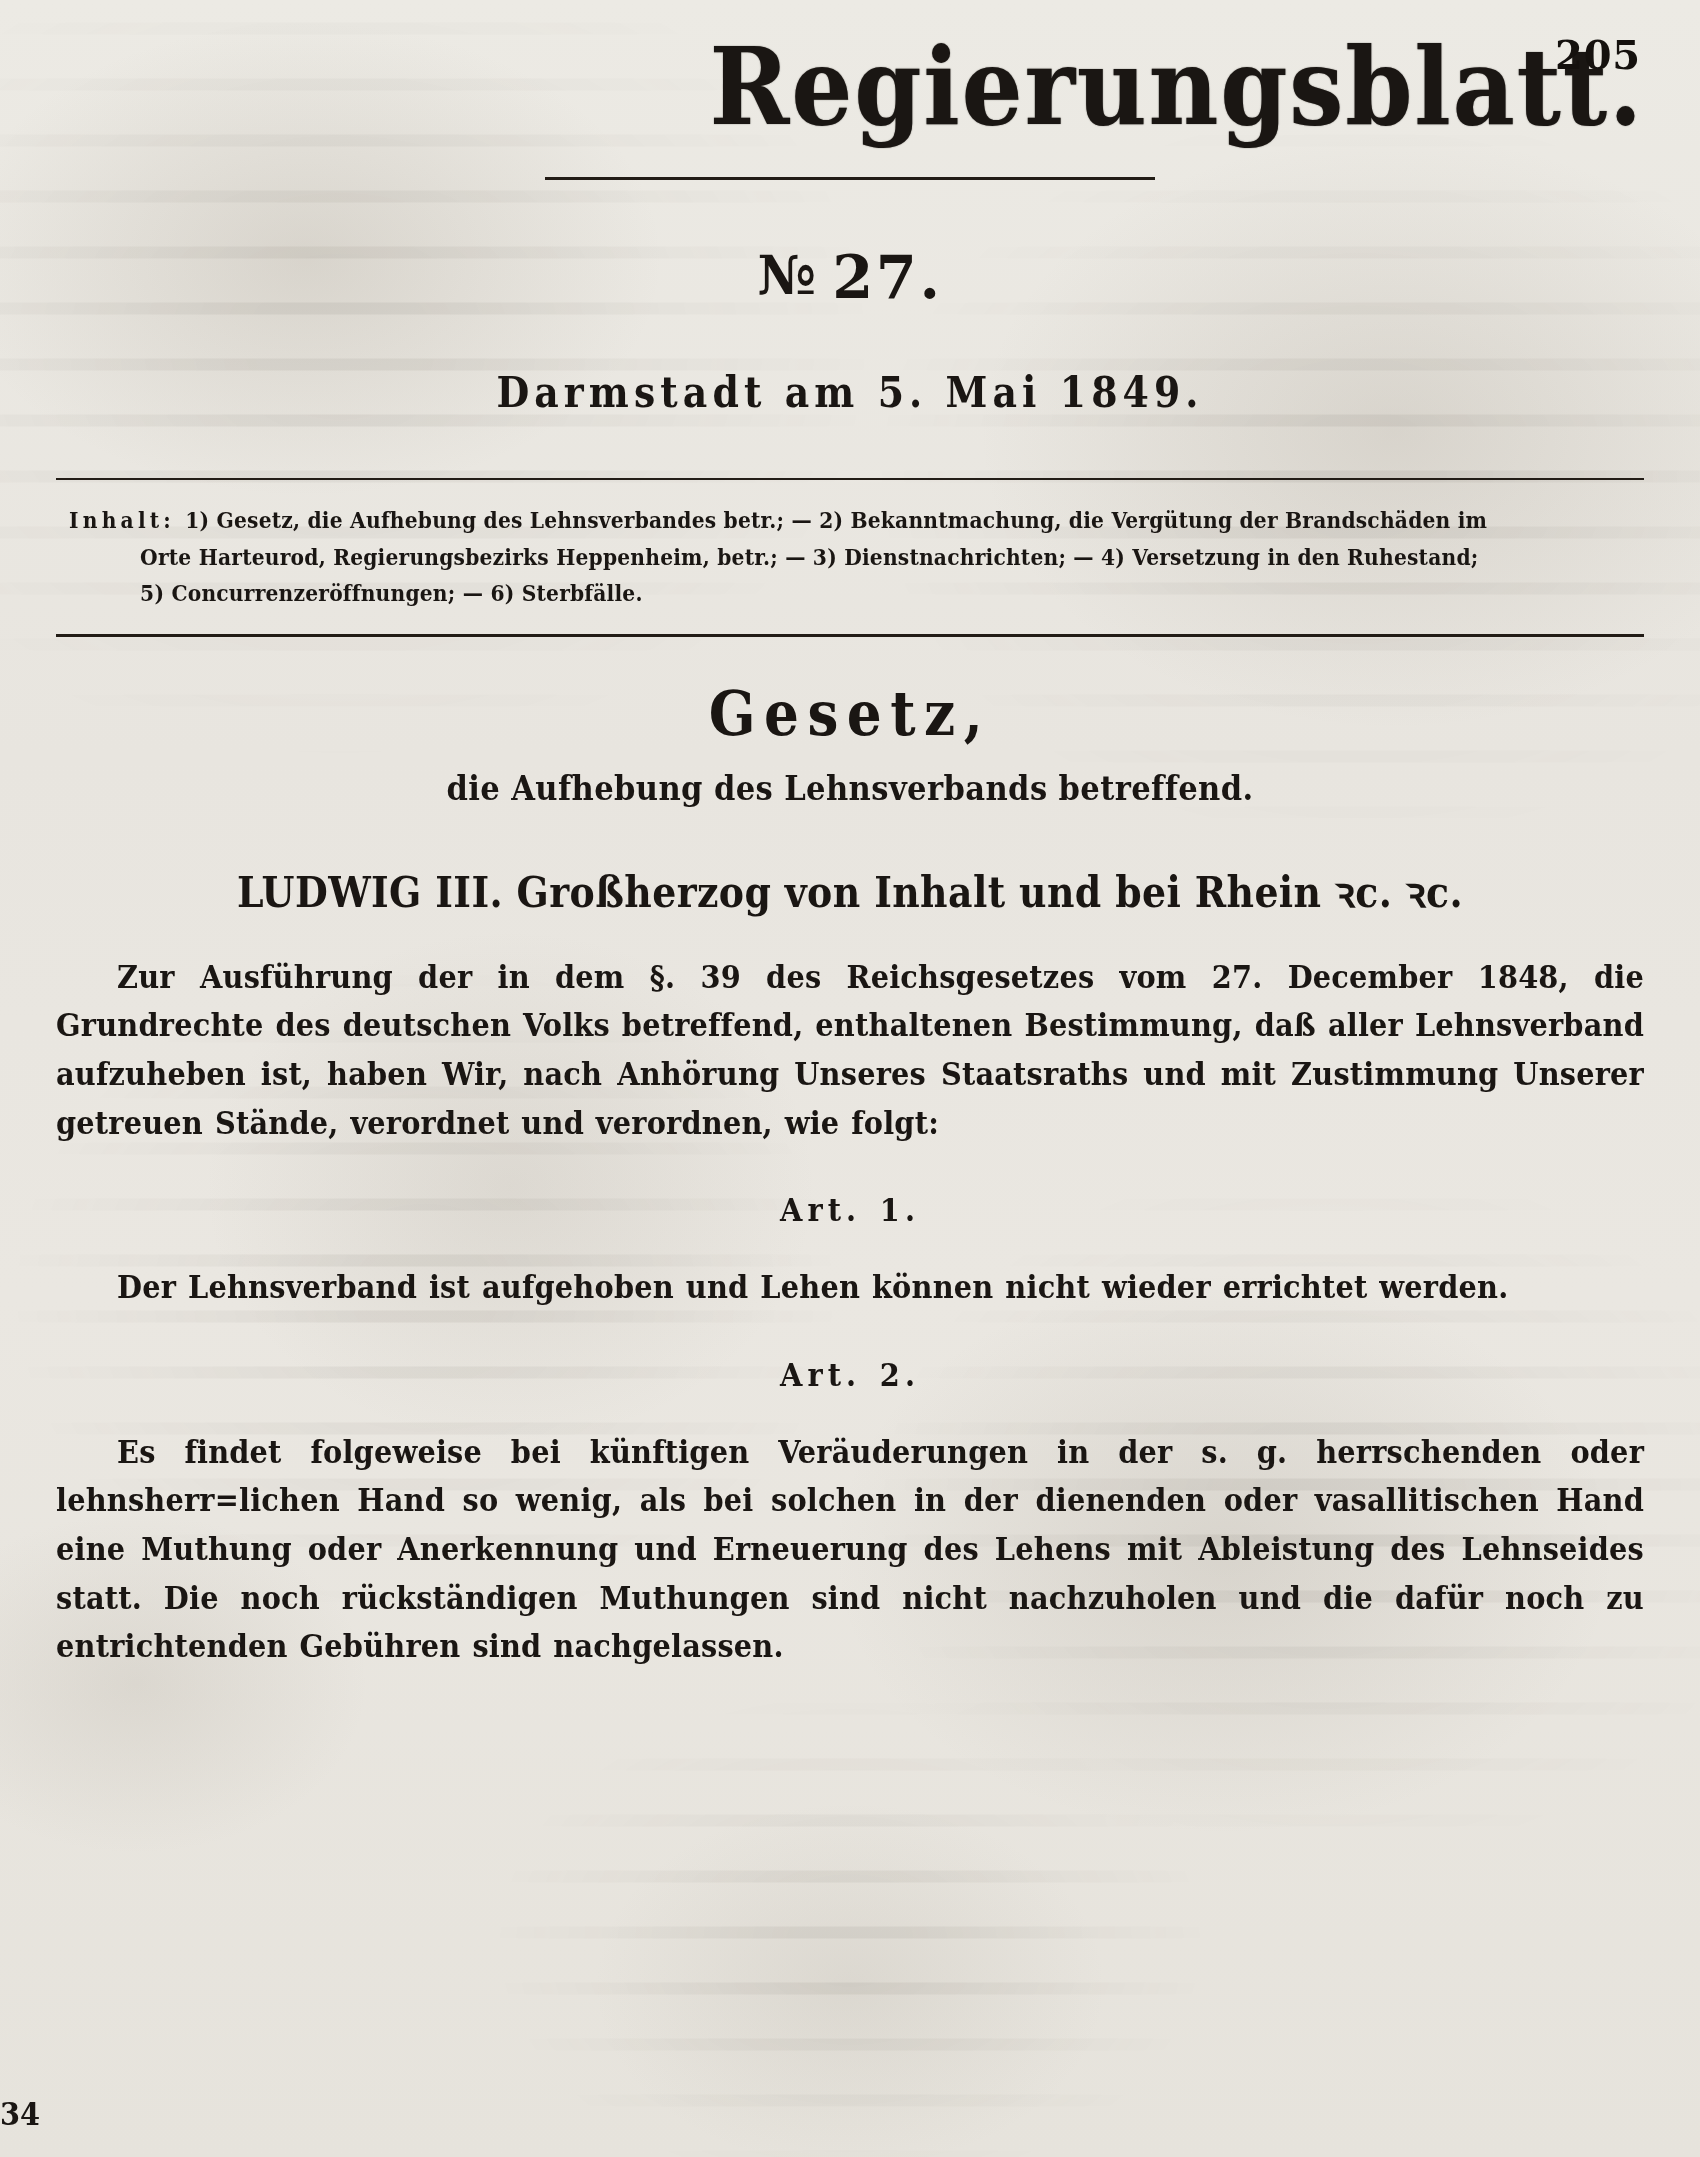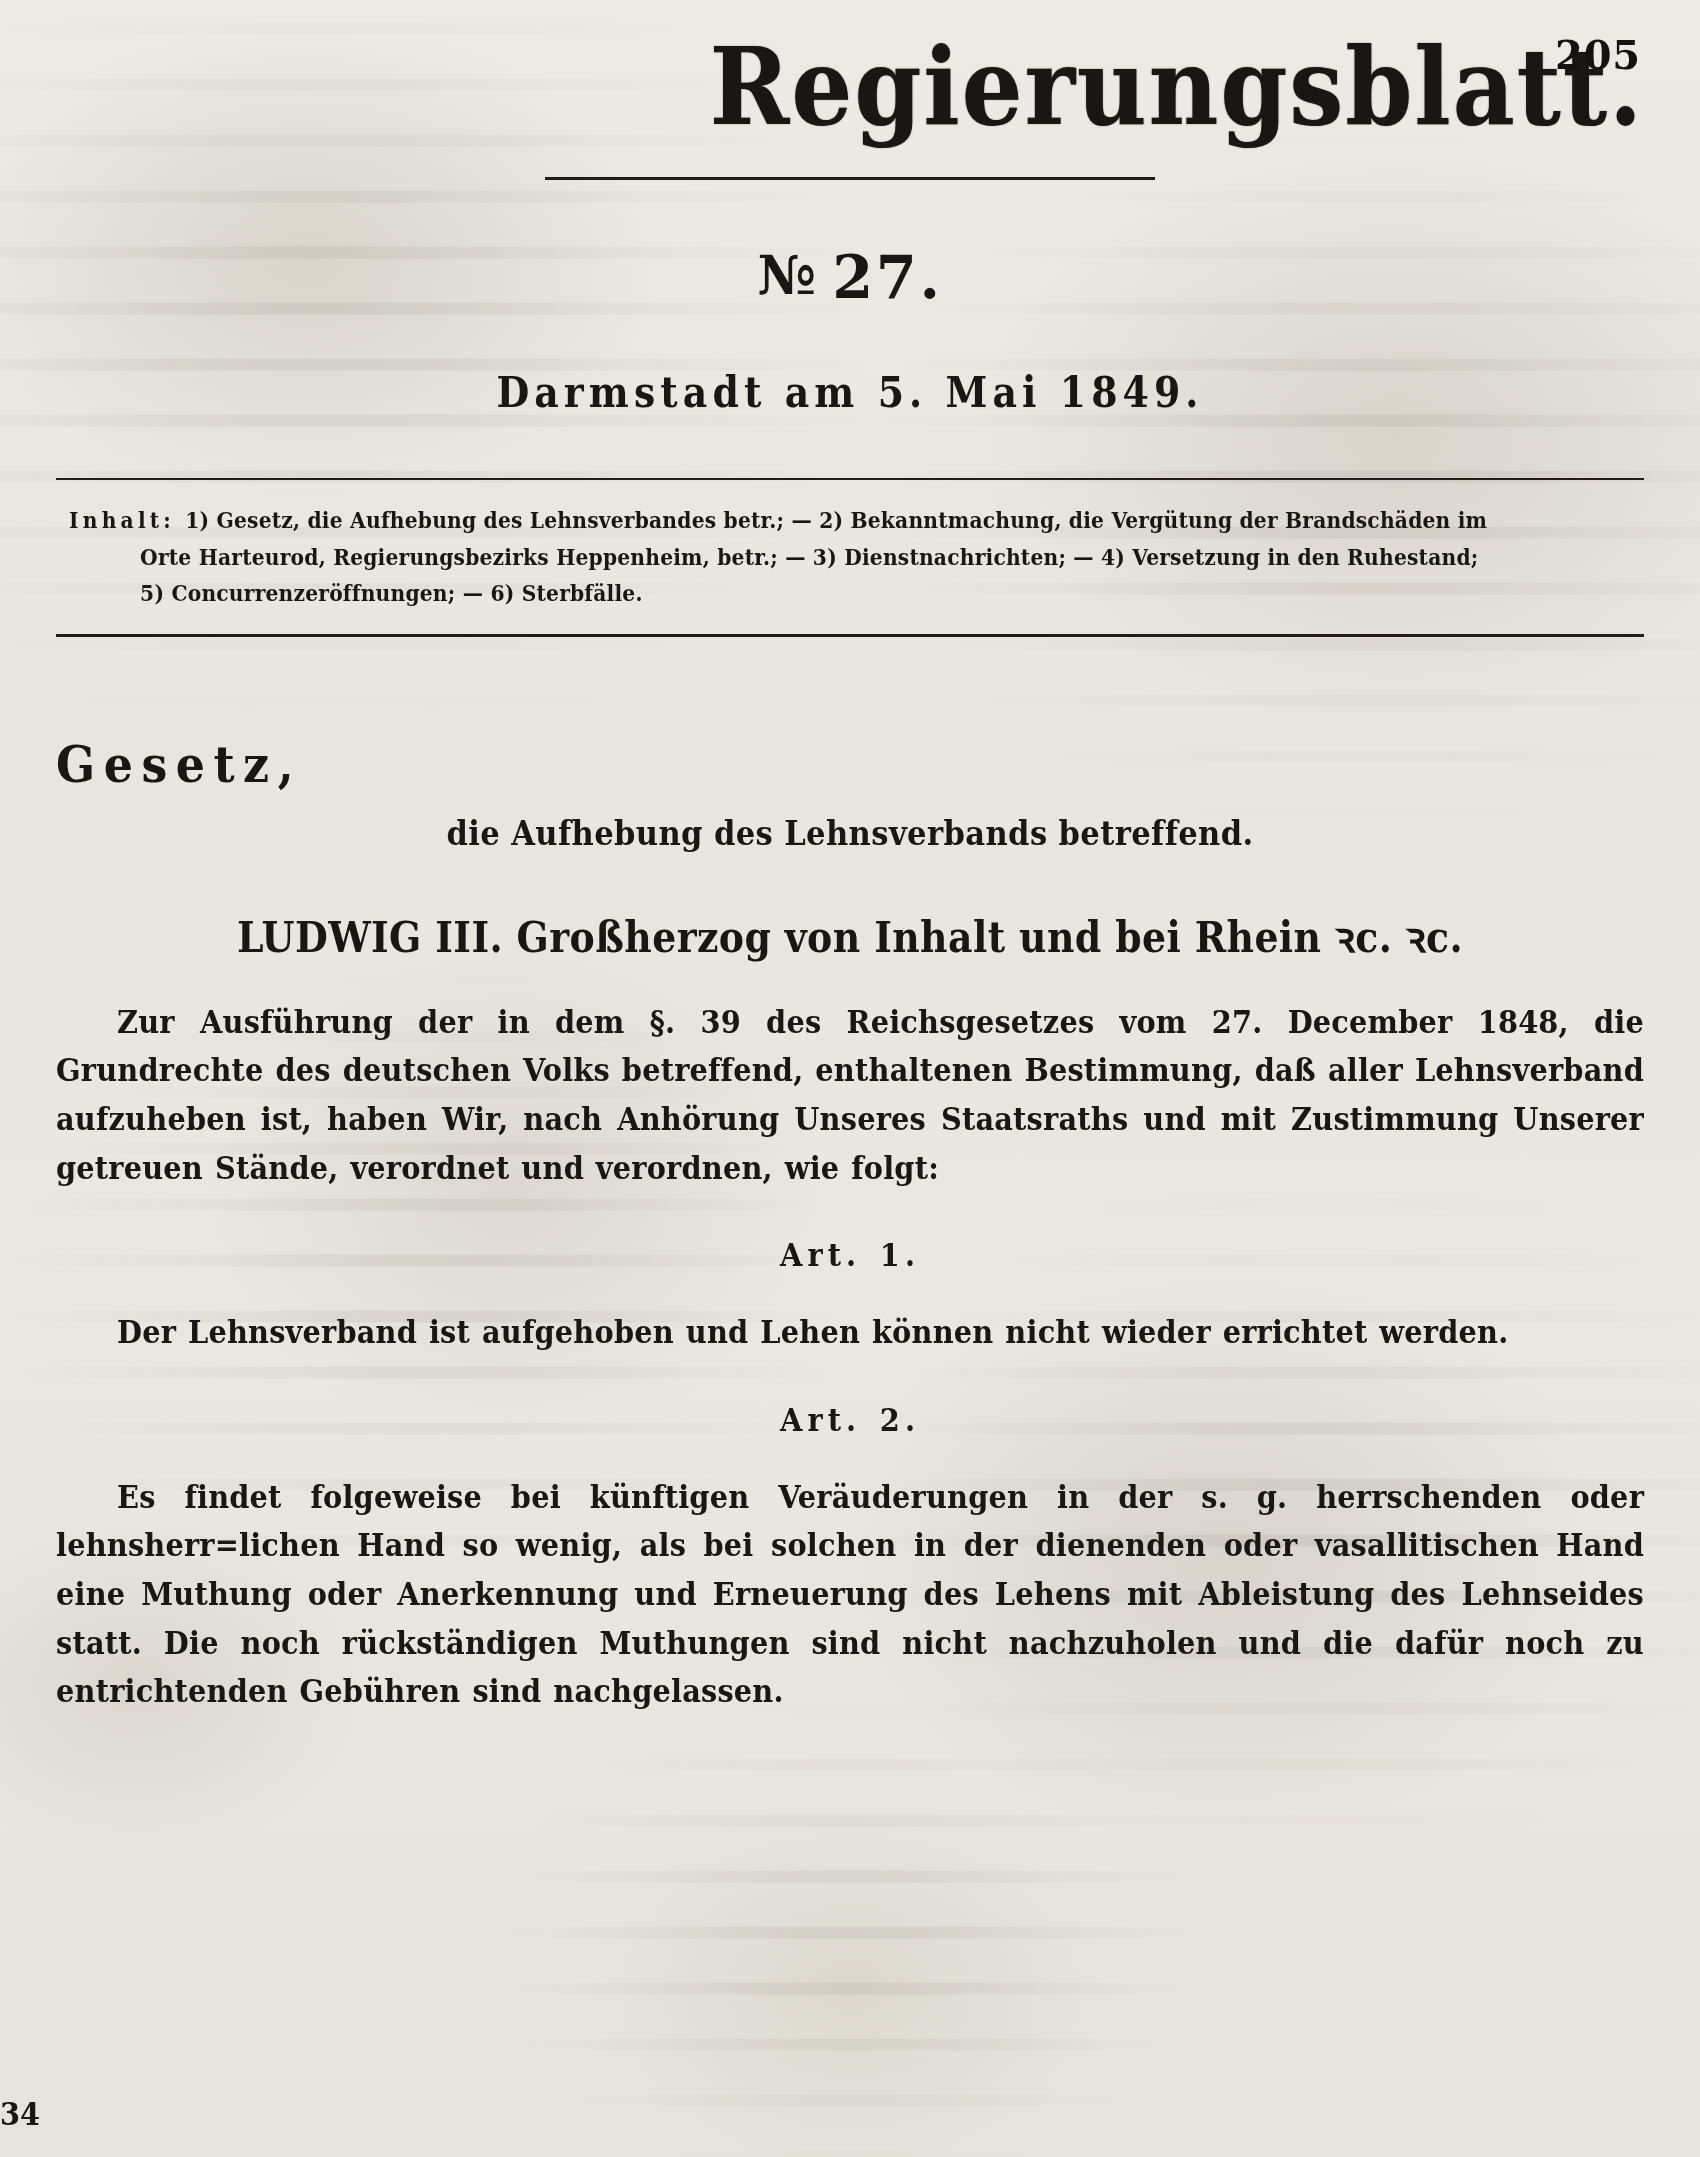--- a/index.html
+++ b/index.html
@@ -142,23 +142,23 @@
   .toc .lbl { letter-spacing: 4.2px; margin-right: 10.2px; }
   .toc .line2, .toc .line3 { padding-left: 71px; }
 
   .rule-after-toc {
     height: 3.4px;
     background: #221c16;
     margin-top: 22px;
   }
 
   .law-title {
-    text-align: left;
-    margin-top: 97px;
-    font-size: 51px;
+    text-align: center;
+    margin-top: 41px;
+    font-size: 61px;
     letter-spacing: 8.5px;
     font-weight: 700;
   }
   .law-subtitle {
     text-align: center;
     margin-top: 18.6px;
     font-size: 34px;
     letter-spacing: 0.4px;
     font-weight: 700;
   }

